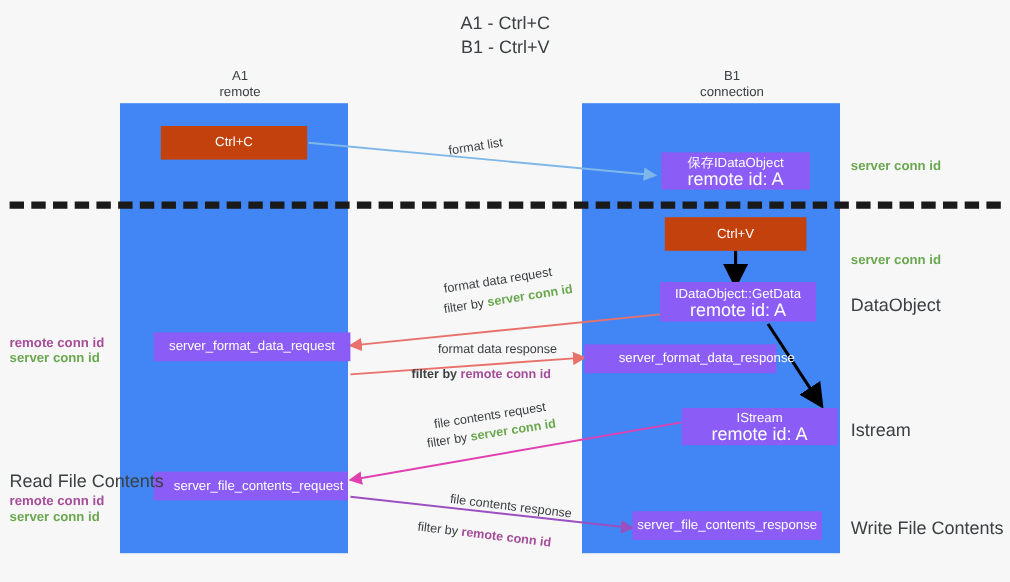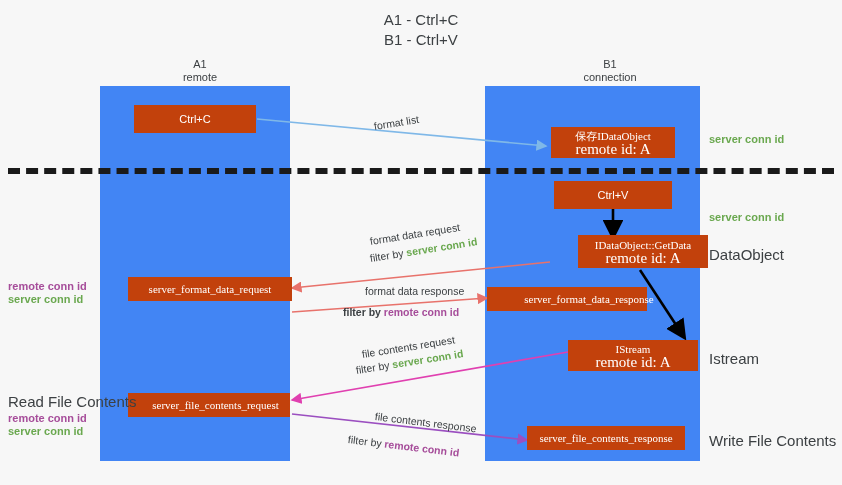--- a/index.html
+++ b/index.html
@@ -35,21 +35,21 @@
 
   
   .box{
     box-sizing:border-box;
     display:flex;flex-direction:column;
     align-items:center;justify-content:center;
     color:#ffffff;font-size:11px;line-height:13px;
     text-align:center;padding:2px 4px;
   }
   .box.green{background:#c2410c;}
-  .box.orange{background:#c2410c;font-family:Liberation Serif, serif;}
+  .box.orange{background:#8b5cf6;}
   .box .l2{font-size:15px;}
 
   
   .note{font-size:11px;line-height:14px;white-space:nowrap;}
   .green-t{color:#6aa84f;font-weight:bold;}
   .purple-t{color:#a64d9a;font-weight:bold;}
   .right-label{font-size:15px;color:#3c4043;white-space:nowrap;}
 
   
   .elabel{font-size:10.5px;line-height:13px;white-space:nowrap;color:#3c4043;}
@@ -123,21 +123,21 @@
 
   <div class="abs box orange" style="left:551px;top:127px;width:124px;height:31px;">
     <div>保存IDataObject</div>
     <div class="l2">remote id: A</div>
   </div>
 
   <div class="abs box green" style="left:554px;top:181px;width:118px;height:28px;">
     <div>Ctrl+V</div>
   </div>
 
-  <div class="abs box orange" style="left:550px;top:235px;width:130px;height:33px;margin-left:28px;">
+  <div class="abs box orange" style="left:550px;top:235px;width:130px;height:33px;">
     <div>IDataObject::GetData</div>
     <div class="l2">remote id: A</div>
   </div>
 
   <div class="abs box orange" style="left:128px;top:277px;width:164px;height:24px;">
     <div>server_format_data_request</div>
   </div>
 
   <div class="abs box orange" style="left:487px;top:287px;width:160px;height:24px;padding-left:48px;">
     <div>server_format_data_response</div>

